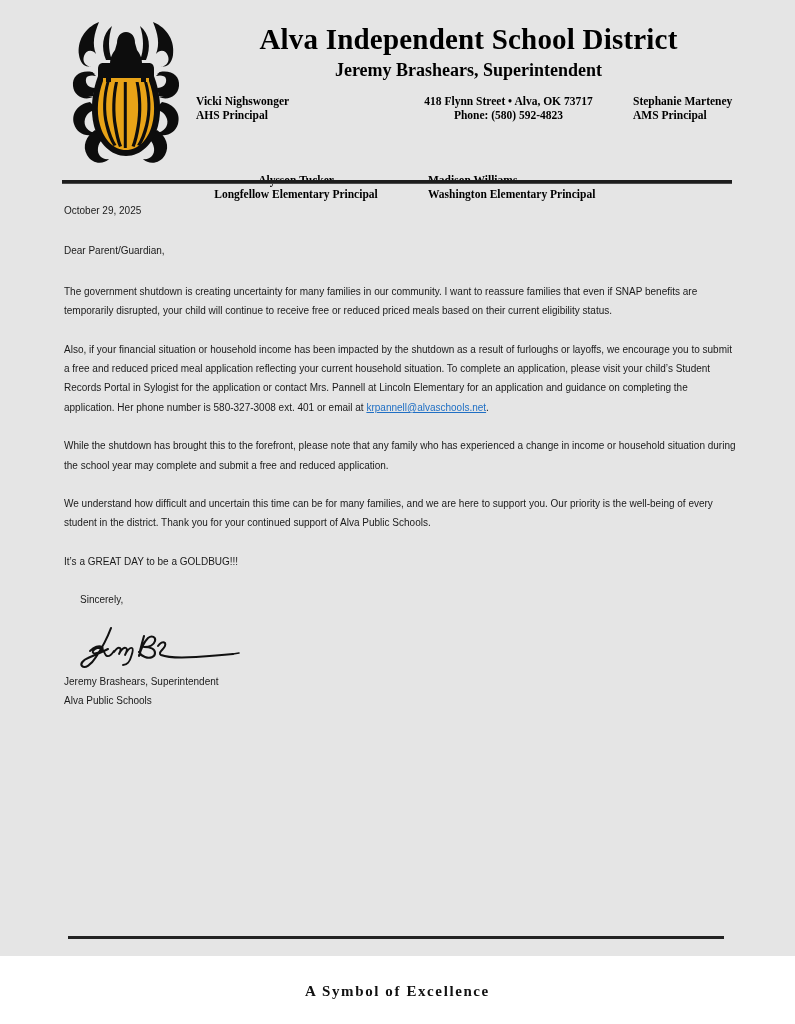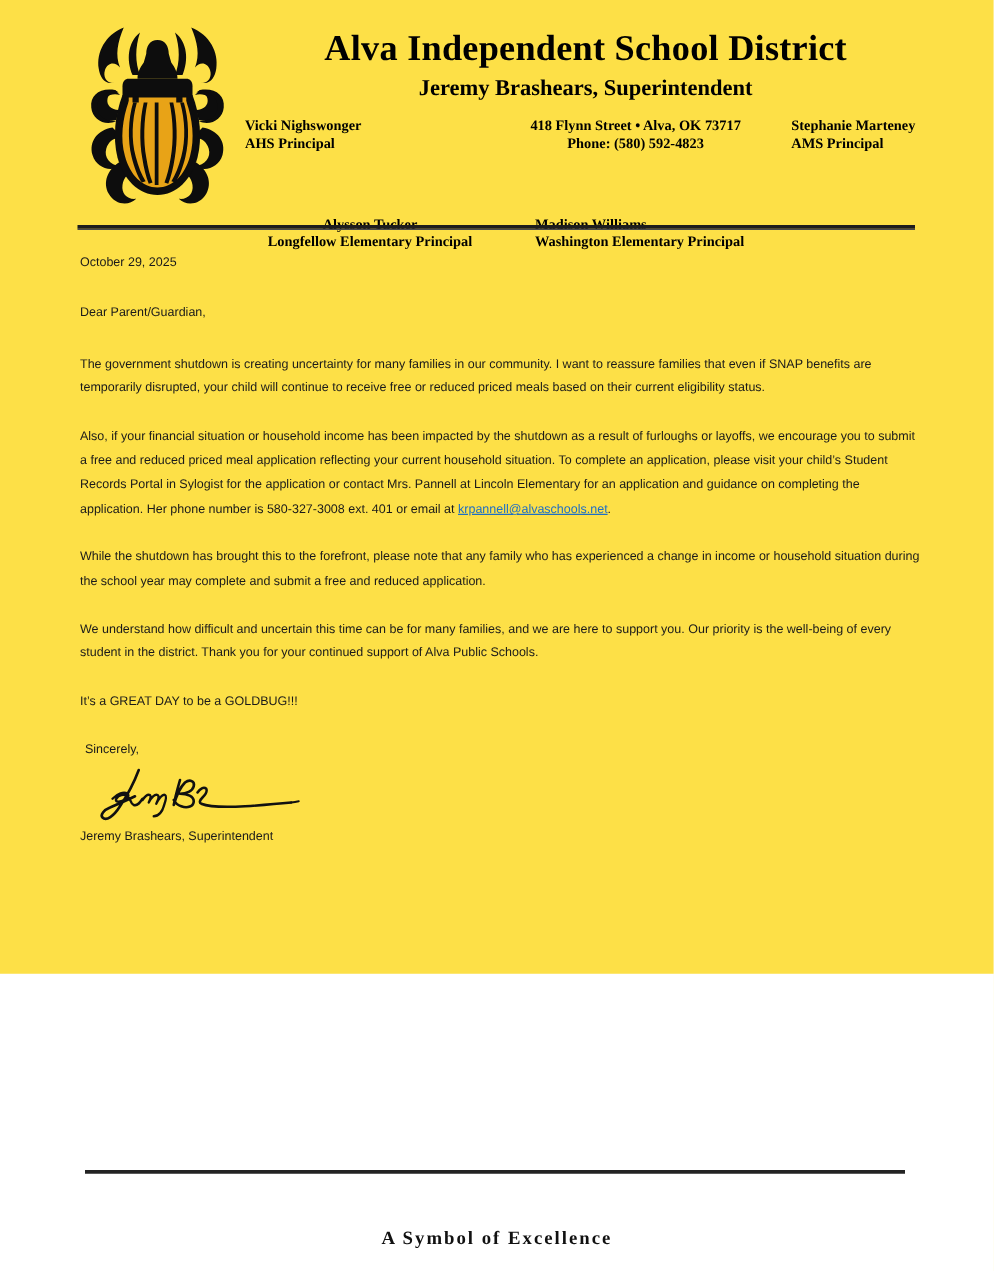--- a/index.html
+++ b/index.html
@@ -12,22 +12,22 @@
     height: 1024px;
     position: relative;
     font-family: "Liberation Sans", sans-serif;
     color: #1a1a1a;
     overflow: hidden;
   }
 
   .page {
     position: relative;
     width: 795px;
-    height: 779px;
-    background: #fde047;
+    height: 956px;
+    background: #e5e5e5;
   }
 
   
   .letterhead {
     position: absolute;
     left: 0;
     top: 0;
     width: 795px;
     height: 190px;
   }
@@ -113,21 +113,21 @@
   .salutation { margin: 0 0 21px 0; }
   .para { margin: 0 0 19px 0; text-align: left; }
   .para:last-child { margin-bottom: 0; }
   .tagline { margin: 0; }
 
   .email-link {
     color: #1f6fc4;
     text-decoration: underline;
   }
 
-  .closing { margin: 4px; }
+  .closing { margin: 16px; }
 
   .signature {
     margin: 4px 0 2px 14px;
     width: 180px;
     height: 44px;
   }
   .signature svg { display: block; width: 180px; height: 44px; }
 
   .sig-name { margin: 0; }
   .sig-org { margin: 0; }
@@ -280,20 +280,21 @@
 
           <path d="M66 10 C64 17 62 24 61 30 C63 23 66 16 70 12 C74 9 78 11 77 15 C76 19 71 21 66 21 C72 21 77 23 77 27 C77 31 72 33 67 31 C64 30 62 28 61 26" stroke-width="2.1"></path>
 
           <path d="M80 20 C82 17 85 15 87 17 C88 19 86 22 84 24 C82 26 81 28 83 29 C88 31 101 32 118 31 C133 30 145 29 155 28" stroke-width="2.0"></path>
           <path d="M155 28 C158 27.6 160 27.2 161 27" stroke-width="1.6"></path>
         </g>
       </svg>
     </div>
 
     <p class="sig-name">Jeremy Brashears, Superintendent</p>
+    <p class="sig-org">Alva Public Schools</p>
   </div>
 
   <div class="footer">
     <div class="footer-rule"></div>
     <div class="footer-motto">A  Symbol  of  Excellence</div>
   </div>
 
 </div>
 
 </body></html>

